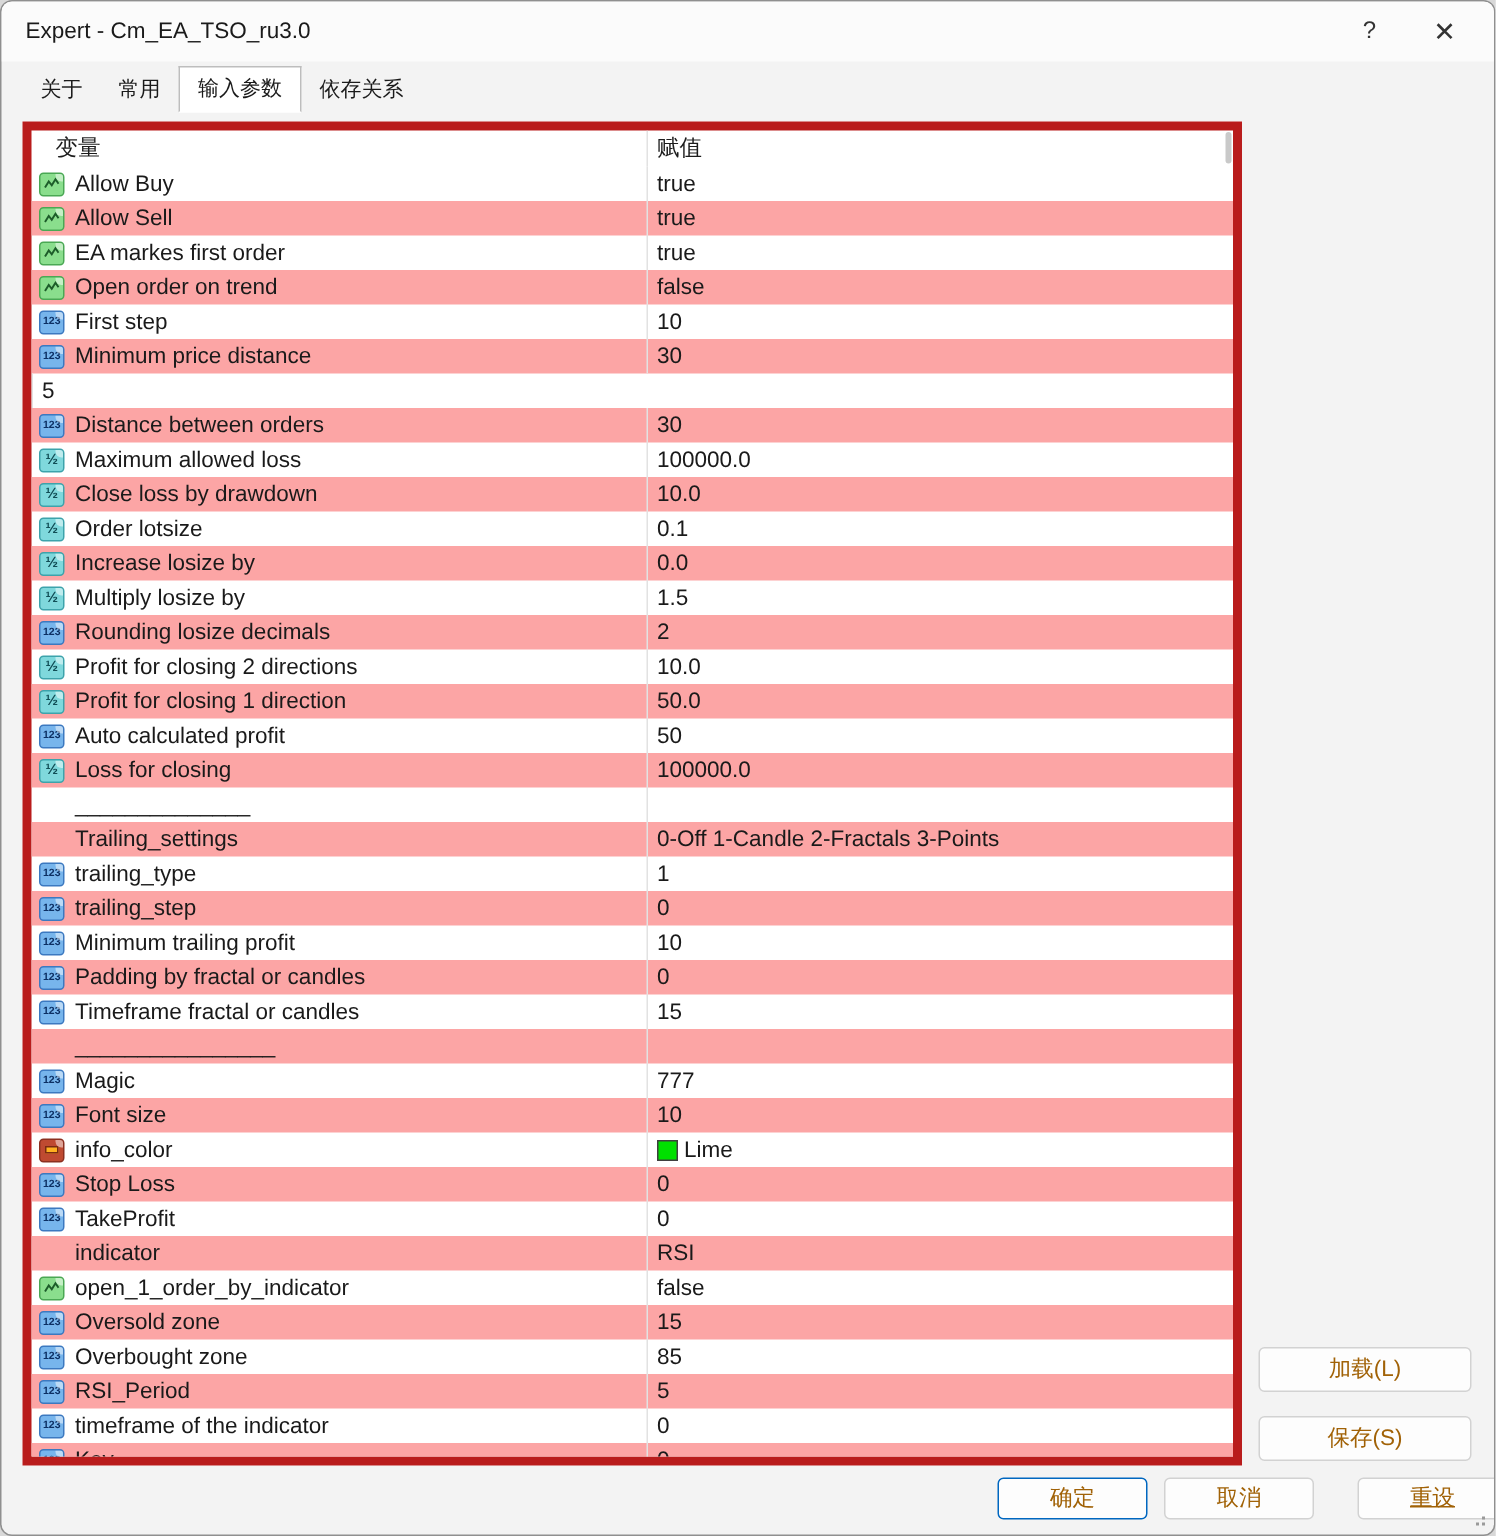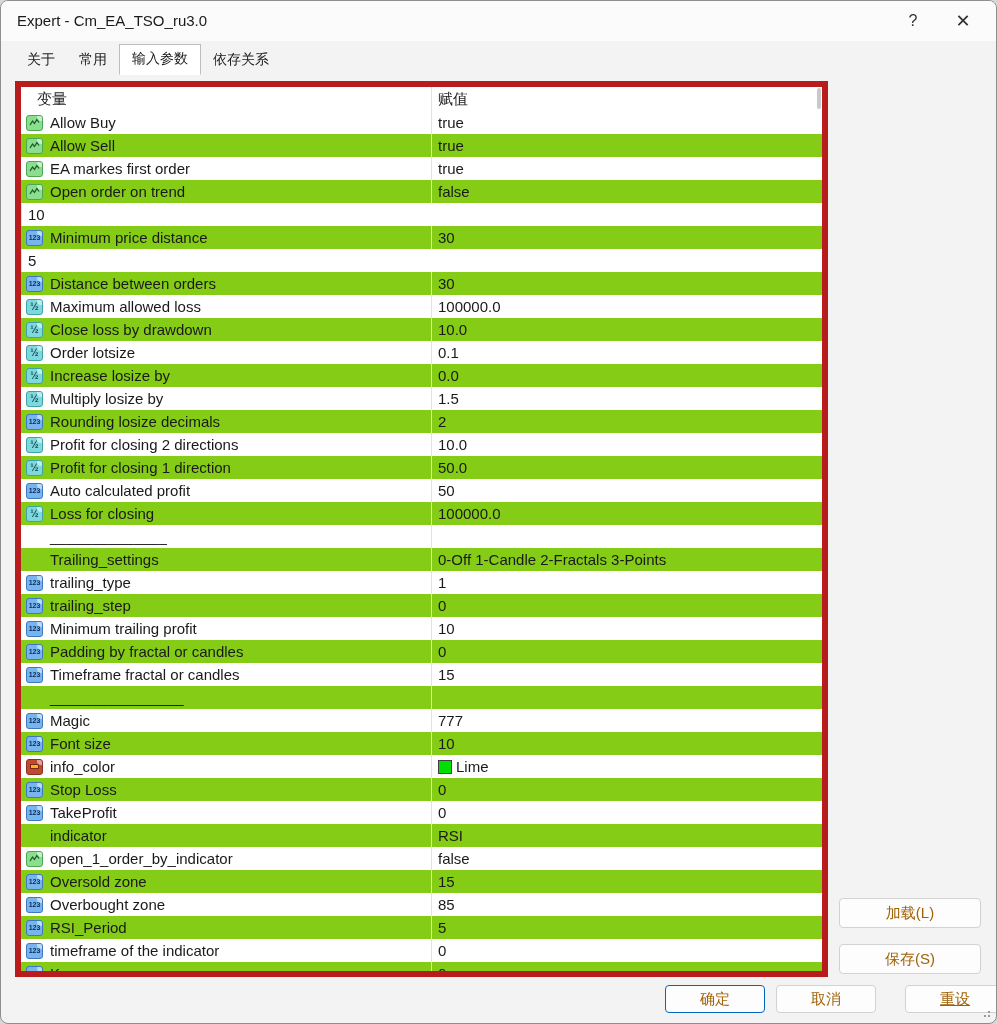--- a/index.html
+++ b/index.html
@@ -17,21 +17,21 @@
   .tab{padding:3px 11px 4px 11px;font-size:14px;color:#1a1a1a;background:transparent;border:1px solid transparent;}
   .tab.active{background:#ffffff;border:1px solid #bdbdbd;border-bottom:1px solid #ffffff;
               padding:5px 12px 6px 12px;margin-bottom:-1px;}
   
   .grid{position:absolute;left:14px;top:80px;width:813px;height:896px;background:#ffffff;
         border:6px solid #b91c1c;overflow:hidden;}
   .gridhead{display:grid;grid-template-columns:410px 1fr;height:24px;line-height:24px;font-size:15px;color:#1c1c1c;}
   .gridhead .h1{padding-left:16px;}
   .gridhead .h2{border-left:1px solid #e2e2e2;padding-left:6px;}
   .row{display:grid;grid-template-columns:410px 1fr;height:23px;line-height:23px;font-size:15px;color:#1a1a1a;}
-  .row.alt{background:#84cc16;}
+  .row.alt{background:#fca5a5;}
   .cell-var{display:flex;align-items:center;padding-left:5px;overflow:hidden;white-space:nowrap;}
   .cell-val{border-left:1px solid #e2e2e2;padding-left:6px;display:flex;align-items:center;
             overflow:hidden;white-space:nowrap;}
   .varname{margin-left:7px;}
   .icon{position:relative;width:17px;height:16px;border-radius:3px;flex:0 0 17px;display:flex;
         align-items:center;justify-content:center;font-weight:bold;overflow:hidden;}
   .icon::after{content:"";position:absolute;top:0;right:0;width:5px;height:5px;
         background:rgba(255,255,255,.5);border-bottom-left-radius:4px;}
   .icon.bool{background:#8ade8d;border:1px solid #4aa854;}
   .icon.int{background:#77b5ec;border:1px solid #3c79c0;color:#0c2f63;font-size:7px;letter-spacing:0;}
@@ -117,20 +117,24 @@
             <span class="icon bool">
               <svg width="11" height="9" viewBox="0 0 11 9">
                 <polyline points="1,7 3.5,3 5.5,5.5 8,1.5 10,4.5" stroke="#1d5c2a" stroke-width="1.3" fill="none"></polyline>
               </svg>
             </span>
             <span class="varname">Open order on trend</span>
           </div>
           <div class="cell-val">false</div>
         </div>
         <div class="row">
+          <div class="cell-var">
+            <span class="icon int">123</span>
+            <span class="varname">First step</span>
+          </div>
           <div class="cell-val">10</div>
         </div>
         <div class="row alt">
           <div class="cell-var">
             <span class="icon int">123</span>
             <span class="varname">Minimum price distance</span>
           </div>
           <div class="cell-val">30</div>
         </div>
         <div class="row">

